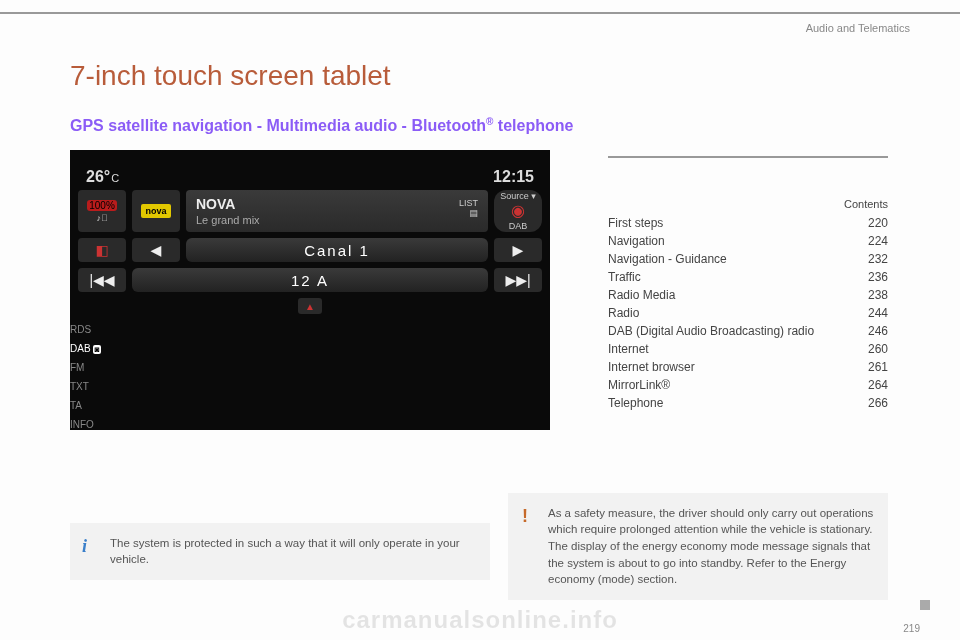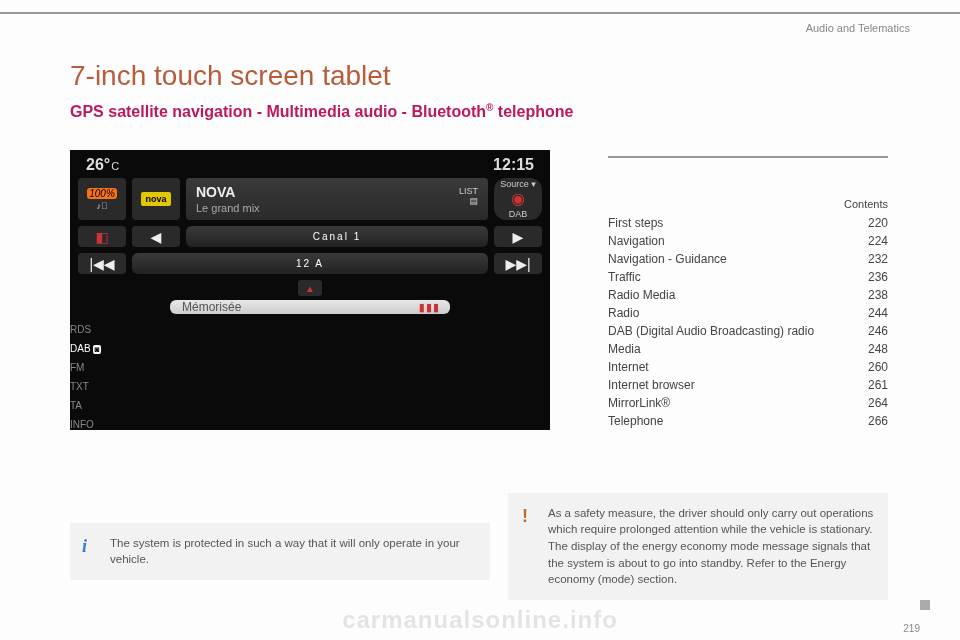--- a/index.html
+++ b/index.html
@@ -29,25 +29,25 @@
     .page-title {
       position: absolute;
       top: 60px;
       left: 70px;
       font-size: 28px;
       font-weight: 300;
       color: #b85c3a;
     }
     .page-subtitle {
       position: absolute;
-      top: 102px;
+      top: 116px;
       left: 70px;
       font-size: 16px;
       font-weight: bold;
-      color: #be185d;
+      color: #8b5cf6;
       text-align: center;
     }
     .page-subtitle sup { font-size: 10px; }
 
     
     .tablet {
       position: absolute;
       top: 150px;
       left: 70px;
       width: 480px;
@@ -55,42 +55,42 @@
       background: #0a0a0a;
       display: flex;
       flex-direction: column;
     }
     .tbar {
       display: flex;
       justify-content: space-between;
       color: #ddd;
       font-size: 16px;
       font-weight: bold;
-      padding: 6px 16px 4px 16px;
+      padding: 18px 16px 4px 16px;
     }
     .tbar .c { font-size: 11px; font-weight: normal; margin-left: 1px; }
     .row1 {
       display: flex;
       gap: 6px;
       padding: 0 8px;
       align-items: stretch;
       height: 52px;
     }
     .side-btn {
       width: 48px;
       background: #2a2a2a;
       border-radius: 4px;
       display: flex;
       flex-direction: column;
       align-items: center;
       justify-content: center;
       color: #ccc;
       font-size: 9px;
     }
-    .side-btn .pct { font-size: 10px; background: #f97316; color: #000; border-radius: 3px; padding: 0 2px; margin-bottom: 2px; font-style: italic;}
+    .side-btn .pct { font-size: 10px; background: #b91c1c; color: #000; border-radius: 3px; padding: 0 2px; margin-bottom: 2px;}
     .nova-tile {
       width: 48px;
       background: #2a2a2a;
       border-radius: 4px;
       display: flex;
       align-items: center;
       justify-content: center;
     }
     .nova-chip {
       background: #e2c800;
@@ -141,21 +141,21 @@
     }
     .sq-btn.red { color: #c33; }
     .center-bar {
       flex: 1;
       background: linear-gradient(#3a3a3a,#222);
       border-radius: 6px;
       display: flex;
       align-items: center;
       justify-content: center;
       color: #fff;
-      font-size: 10px;
+      font-size: 15px;
       letter-spacing: 2px;
     }
     .row4 {
       display: flex;
       gap: 6px;
       padding: 6px 8px 0 8px;
       align-items: center;
       justify-content: center;
     }
     .arrow-up {
@@ -316,24 +316,20 @@
     <div class="center-bar">
         <span>12 A</span>
       </div>
     <div class="sq-btn">▶▶|</div>
   </div>
 
   <div class="row4">
     <div class="arrow-up">▲</div>
   </div>
 
-  <div class="mem-bar">
-    <span>Mémorisée</span>
-    <span class="eq">▮▮▮</span>
-  </div>
 
   <div class="bottom-labels">
     <span>RDS</span>
     <span class="active"><span>DAB</span><span class="dab-chip">◙</span></span>
     <span>FM</span>
     <span>TXT</span>
     <span>TA</span>
     <span>INFO</span>
   </div>
 </div>
@@ -364,24 +360,20 @@
       </div>
       <div class="toc-row">
         <span>Radio</span>
         <span>244</span>
       </div>
       <div class="toc-row">
         <span>DAB (Digital Audio Broadcasting) radio</span>
         <span>246</span>
       </div>
       <div class="toc-row">
-        <span>Media</span>
-        <span>248</span>
-      </div>
-      <div class="toc-row">
         <span>Internet</span>
         <span>260</span>
       </div>
       <div class="toc-row">
         <span>Internet browser</span>
         <span>261</span>
       </div>
       <div class="toc-row">
         <span>MirrorLink®</span>
         <span>264</span>

